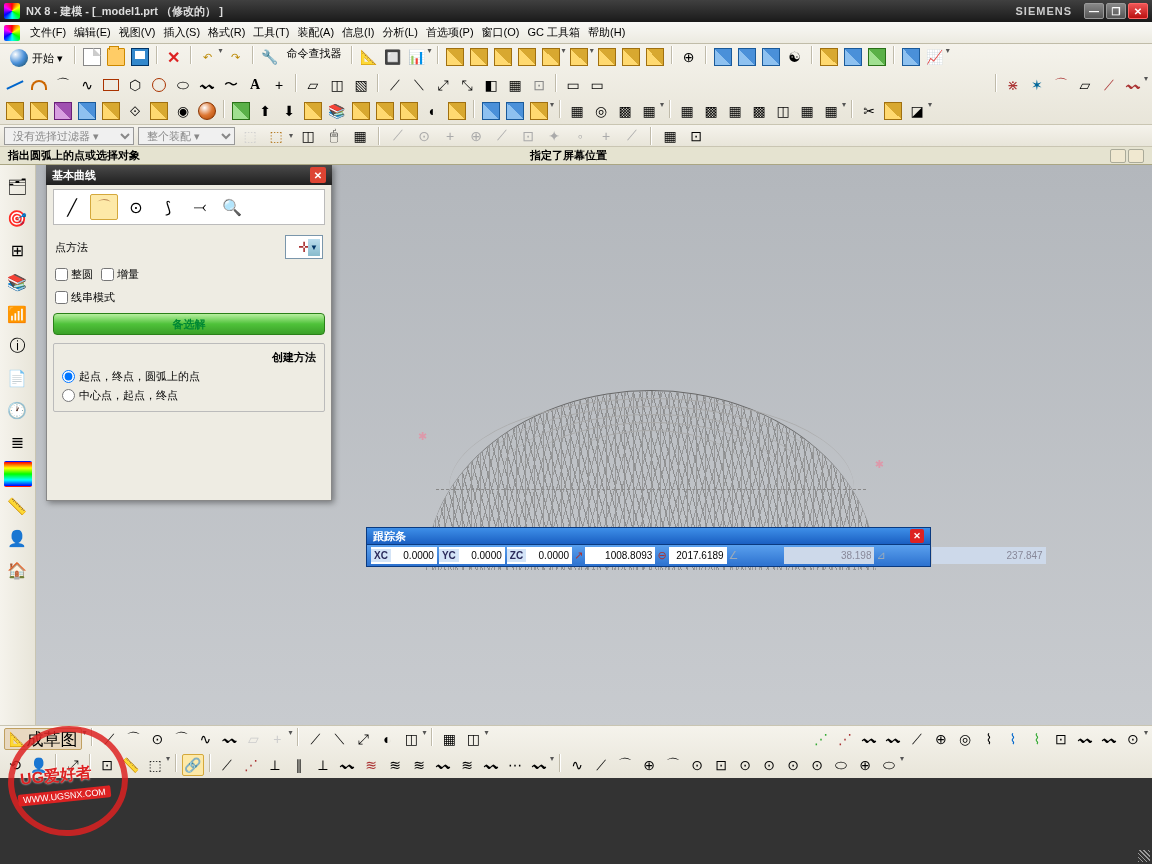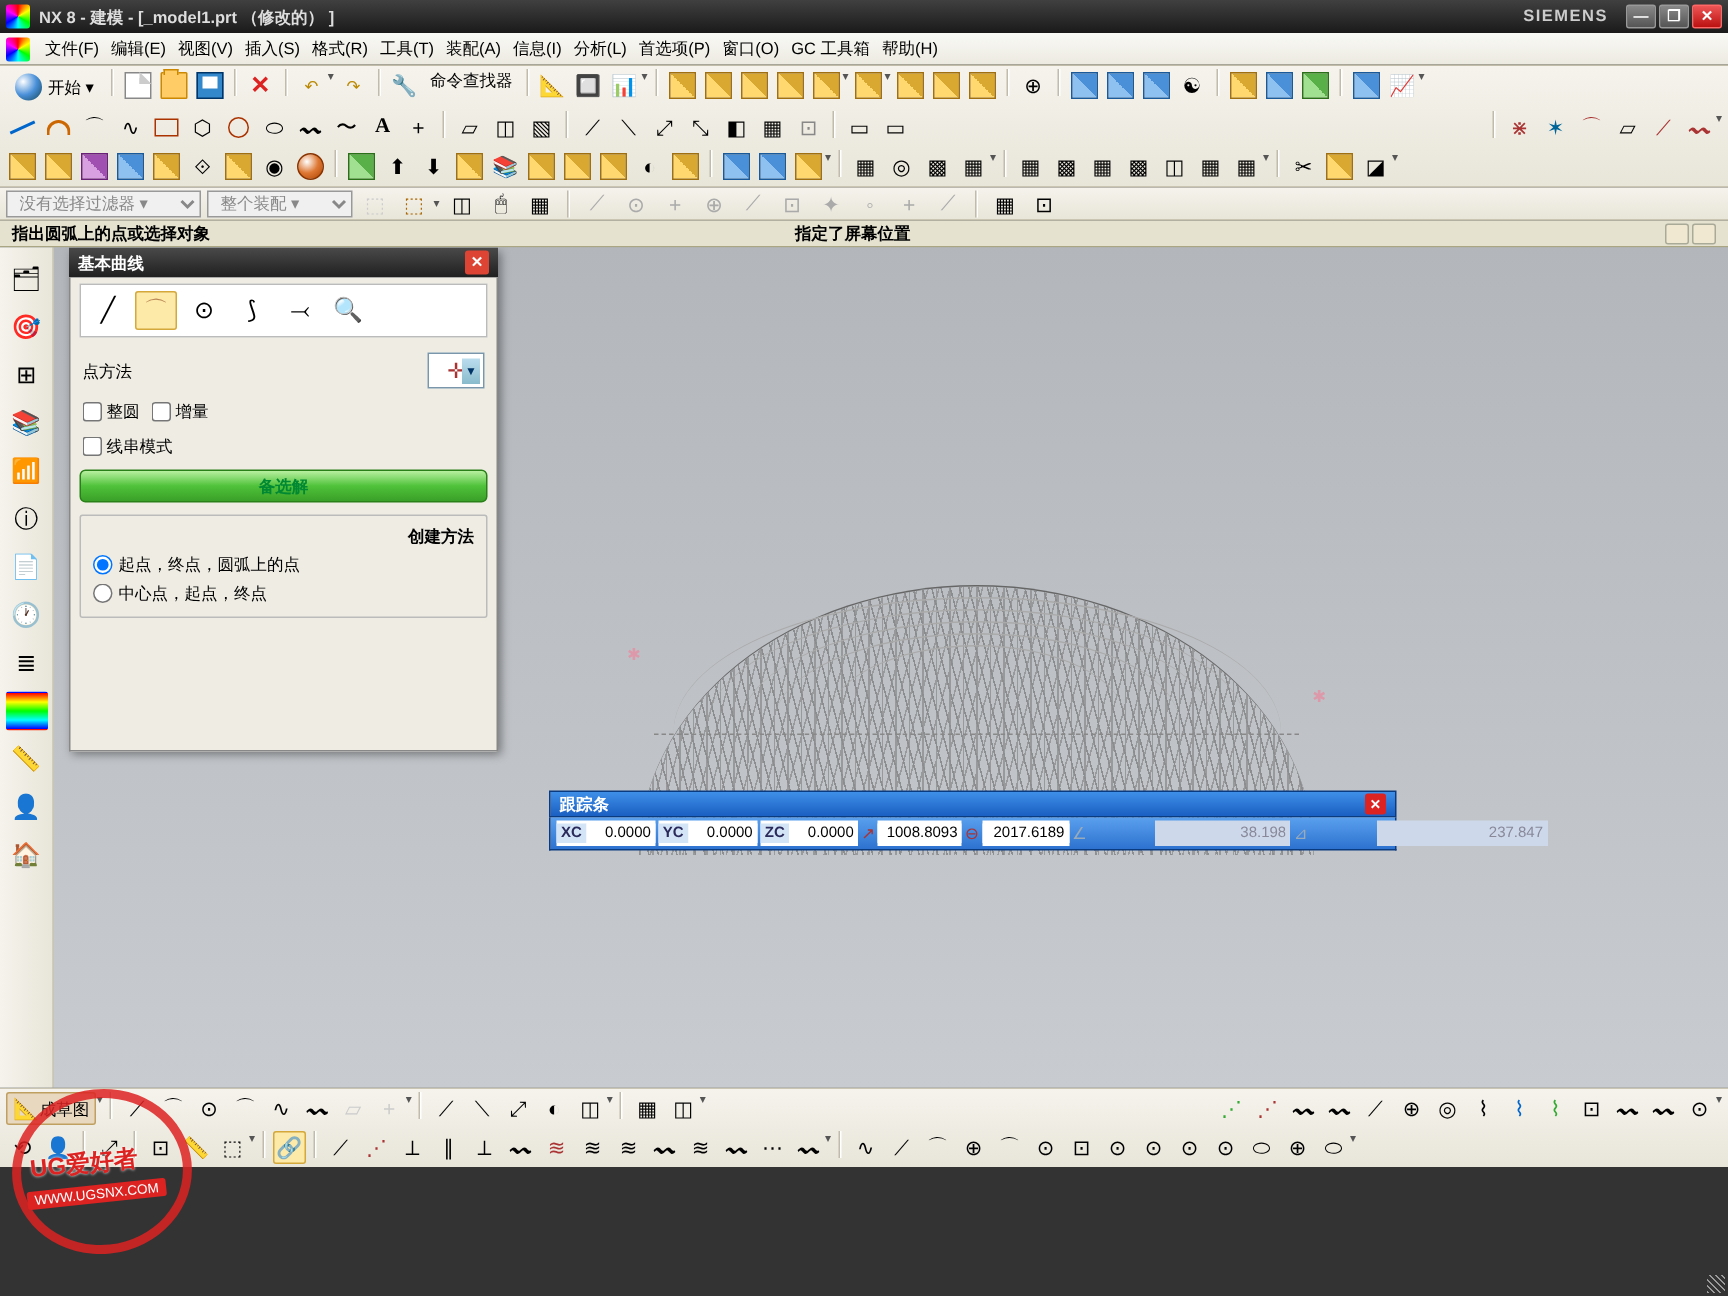--- a/index.html
+++ b/index.html
@@ -435,21 +435,21 @@
         <div class="tb-field">
             <span class="tb-label">YC</span>
             <input class="tb-val" value="0.0000" style="">
           </div>
         <div class="tb-field">
             <span class="tb-label">ZC</span>
             <input class="tb-val" value="0.0000" style="">
           </div>
         <span class="tb-icon">↗</span>
         <div class="tb-field">
-            <input class="tb-val" style="width: 56px;" value="1008.8093">
+            <input class="tb-val" style="width: 70px;" value="1008.8093">
           </div>
         <span class="tb-icon">⊖</span>
         <div class="tb-field">
             <input class="tb-val" style="width: 58px;" value="2017.6189">
           </div>
         <span class="tb-icon" style="color:#9ab">∠</span>
         <div class="tb-field tb-dim">
             <input class="tb-val tb-dim" style="width: 46px;" disabled="" value="38.198">
           </div>
         <span class="tb-icon" style="color:#9ab">⊿</span>
@@ -524,21 +524,21 @@
             </label>
         </div>
         <div class="dlg-spacer"></div>
       </div>
     </div>
   </div>
 </div>
 
 <div class="bottom-area">
   <div class="toolbar-row">
-    <div class="tb-btn" style="width:auto;padding:0 4px;background:#e8d8c0;border:1px solid #c0a060">📐<span style="font-size:11px">成草图</span></div>
+    <div class="tb-btn" style="width:auto;padding:0 4px;background:#e8d8c0;border:1px solid #c0a060">📐<span style="font-size:17px">成草图</span></div>
       <span class="chev">▾</span>
     <div class="tb-sep"></div>
     <div class="tb-btn">⟋</div>
     <div class="tb-btn">⌒</div>
     <div class="tb-btn">⊙</div>
     <div class="tb-btn">⌒</div>
     <div class="tb-btn">∿</div>
     <div class="tb-btn">〰</div>
     <div class="tb-btn" style="color:#ccc">▱</div>
     <div class="tb-btn" style="color:#ccc">+</div>

